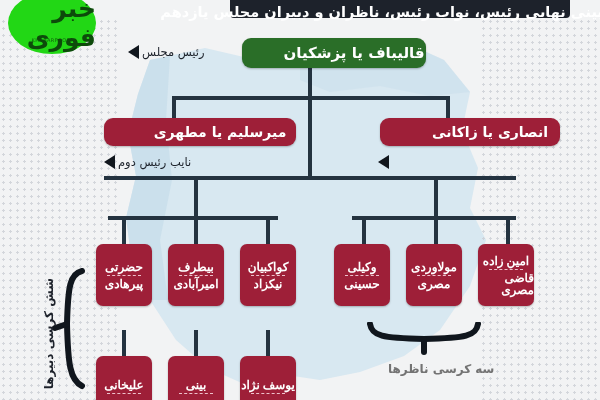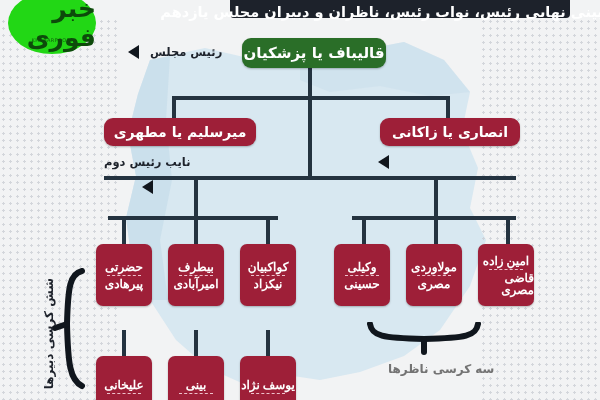--- a/index.html
+++ b/index.html
@@ -34,34 +34,34 @@
       letter-spacing:-1px;}
   .logo-sub{position:absolute;left:0;right:0;bottom:11px;text-align:center;
       color:#0d4a0b;font-size:5px;letter-spacing:.4px;opacity:.85;}
 
   
   .ln{position:absolute;background:#243340;z-index:2;}
 
   
   .node{position:absolute;z-index:4;display:flex;align-items:center;
         justify-content:center;border-radius:9px;color:#fff;font-weight:bold;
-        box-shadow:0 1px 2px rgba(0,0,0,.25);white-space:nowrap;}
+        box-shadow:0 1px 2px rgba(0,0,0,.25);white-space:nowrap;padding-left:40px;}
   .node.green{background:#2a6e28;}
   .node.maroon{background:#9e1f38;}
 
   .leaf{position:absolute;z-index:4;width:56px;height:62px;background:#9e1f38;
         border-radius:7px;color:#fff;box-shadow:0 1px 2px rgba(0,0,0,.25);
         display:flex;flex-direction:column;align-items:center;
         justify-content:center;gap:2px;}
   .leaf .t{font-size:12px;font-weight:bold;line-height:12px;font-family:Liberation Serif, serif;}
   .leaf .sep{width:34px;border-top:1.6px dashed #f3c8d2;opacity:.95;}
 
   
-  .alabel{position:absolute;z-index:5;display:flex;align-items:center;gap:11px;
-          color:#1d222b;font-size:11.5px;font-weight:bold;white-space:nowrap;}
+  .alabel{position:absolute;z-index:5;display:flex;align-items:flex-end;gap:3px;
+          color:#1d222b;font-size:11.5px;font-weight:normal;white-space:nowrap;}
   .arrow{width:0;height:0;border-top:7px solid transparent;
          border-bottom:7px solid transparent;border-right:11px solid #10161d;}
 
   
   .vlabel{position:absolute;z-index:5;color:#1d222b;font-size:12px;
           font-weight:bold;white-space:nowrap;
           transform-origin:center;transform:rotate(-90deg);}
   .blabel{position:absolute;z-index:5;color:#737373;font-size:12px;
           font-weight:bold;white-space:nowrap;}
   .brace{position:absolute;z-index:5;}
@@ -138,21 +138,21 @@
   <div class="node maroon" style="left:380px;top:118px;width:140px;height:28px;font-size:14px;">
     <span>انصاری یا زاکانی</span>
   </div>
   <div class="alabel" style="left:378px;top:155px;">
     <span class="arrow"></span>
   </div>
 
   <div class="node maroon" style="left:104px;top:118px;width:152px;height:28px;font-size:14px;">
     <span>میرسلیم یا مطهری</span>
   </div>
-  <div class="alabel" style="left:104px;top:155px;flex-direction:column;">
+  <div class="alabel" style="left:104px;top:155px;">
     <span>نایب رئیس دوم</span>
     <span class="arrow"></span>
   </div>
 
   <div class="leaf" style="left:478px;top:244px;">
     <div class="t">امین زاده</div>
     <div class="sep"></div>
     <div class="t">قاضی مصری</div>
   </div>
   <div class="leaf" style="left:406px;top:244px;">

